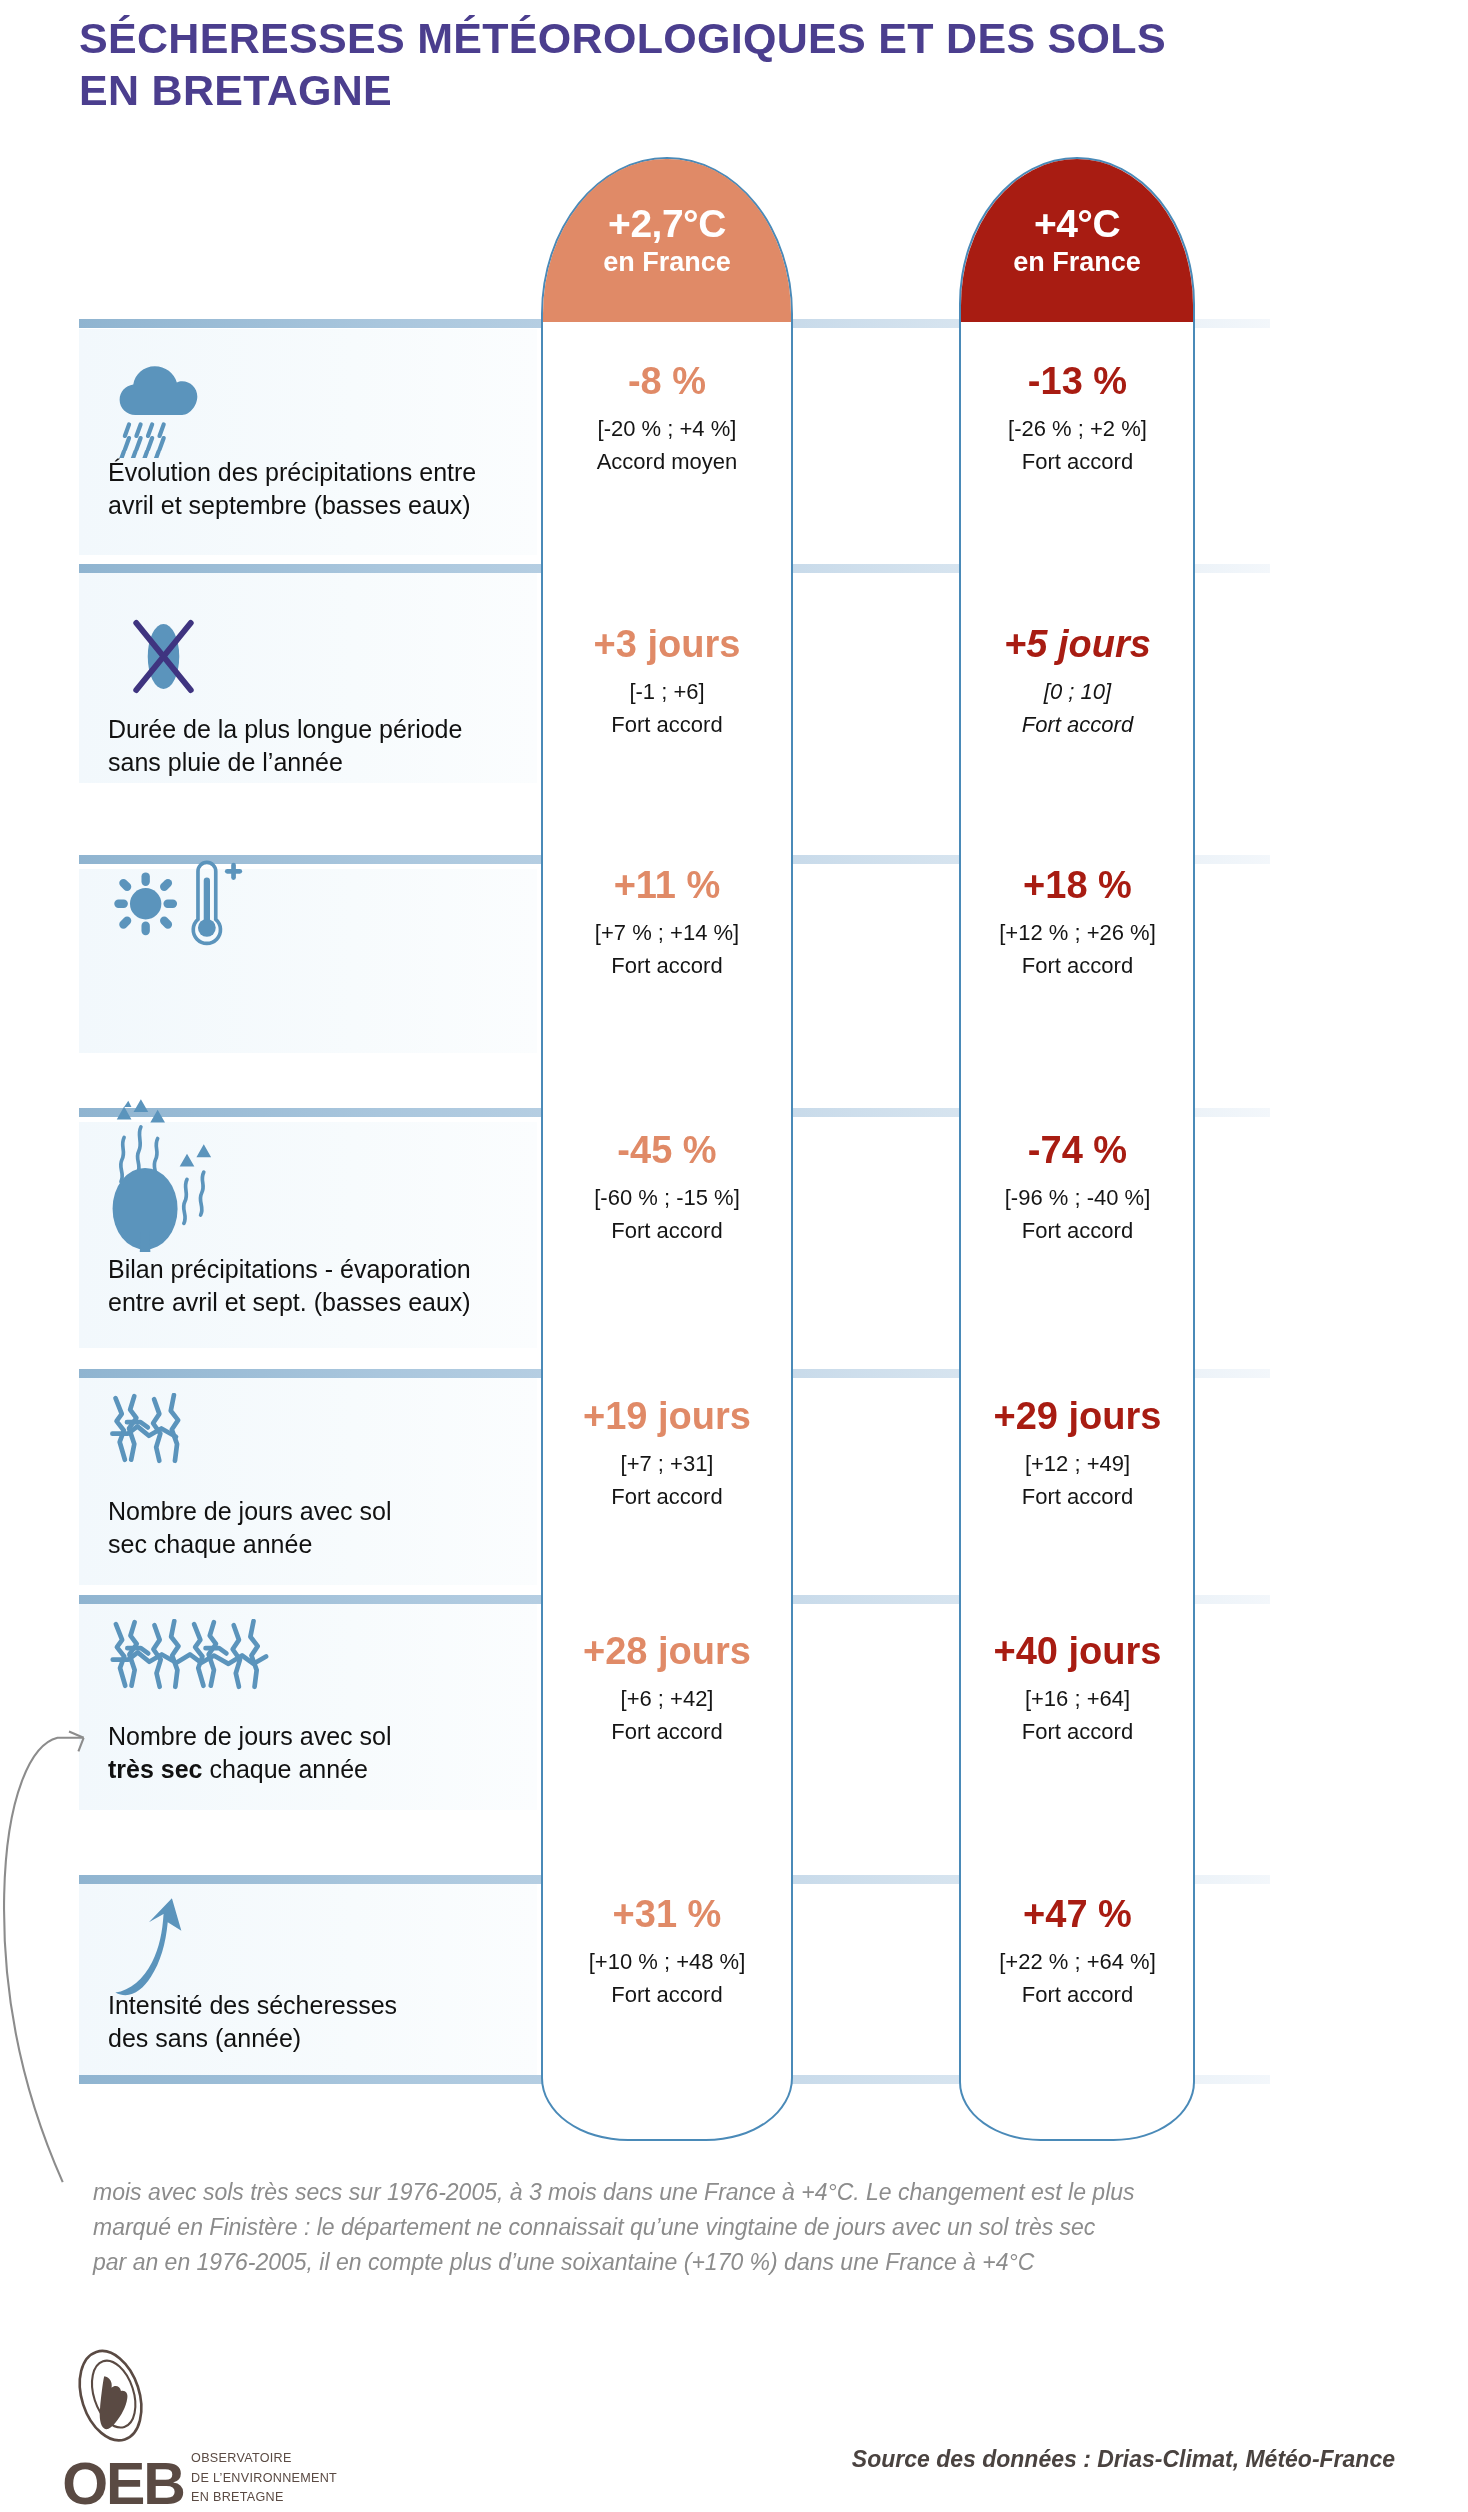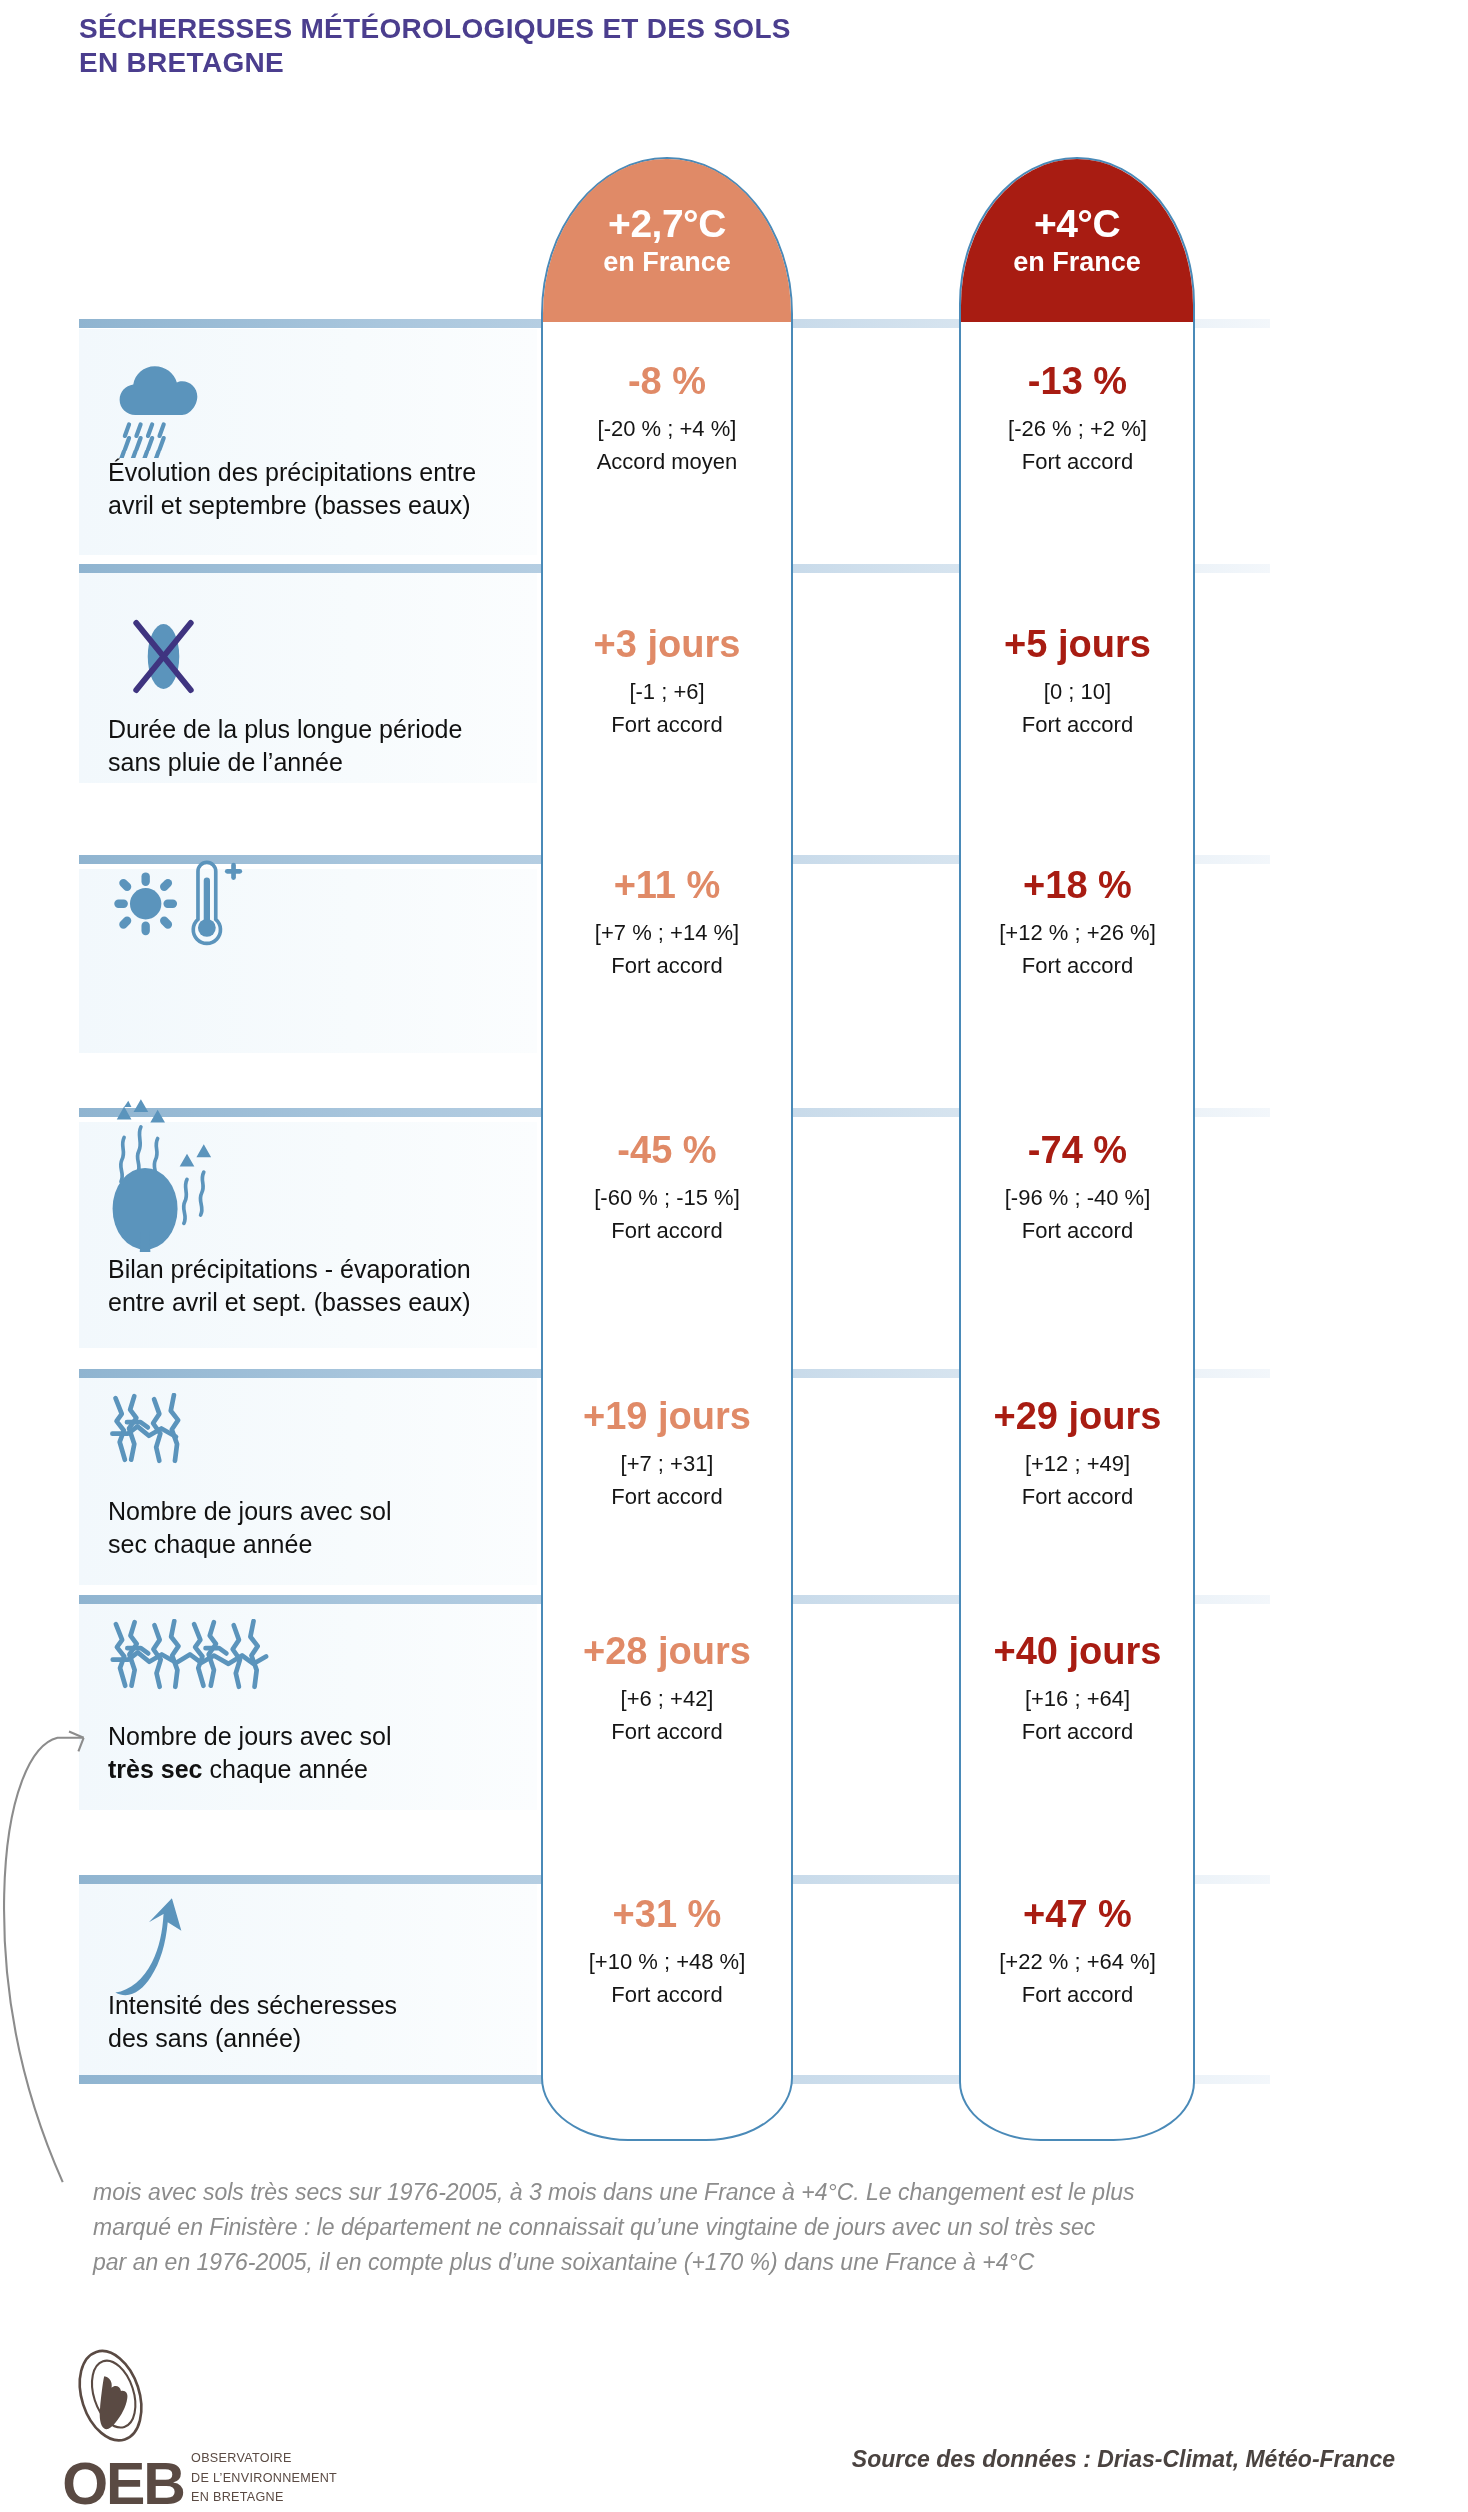--- a/index.html
+++ b/index.html
@@ -6,21 +6,21 @@
   body{
     width:1468px;height:2512px;position:relative;overflow:hidden;
     font-family:"Liberation Sans", sans-serif;
     -webkit-font-smoothing:antialiased;
   }
 
   
   #title{
     position:absolute; left:79px; top:11.5px; width:1207px;
     color:#4B3E8E;
-    font-size:28px; font-weight:bold; line-height:1.22;
+    font-size:43px; font-weight:bold; line-height:1.22;
     letter-spacing:0.3px;
     text-transform:uppercase;
   }
   #title .l2{display:block;}
 
   
   
   #grid{position:absolute; left:0; top:0; width:1468px; height:2512px;}
 
   .rowband{
@@ -183,21 +183,21 @@
   </div>
   <div class="rowlabel" style="top:713px;">
     <span>Durée de la plus longue période</span><br>
     <span>sans pluie de l’année</span>
   </div>
   <div class="cell c-a" style="left:546px;top:625px;width:242px;">
     <div class="val">+3 jours</div>
     <div class="rng">[-1 ; +6]</div>
     <div class="acc">Fort accord</div>
   </div>
-  <div class="cell c-b" style="left:964px;top:625px;width:227px;">
+  <div class="cell c-b" style="left:964px;top:625px;width:227px;font-style:italic;">
     <div class="val">+5 jours</div>
     <div class="rng">[0 ; 10]</div>
     <div class="acc">Fort accord</div>
   </div>
 
   <div class="icon-wrap" style="left:108px;top:845px;width:136px;height:105px;">
     <svg viewBox="0 0 260 200" width="136" height="105">
       <g fill="#5B94BC">
         <circle cx="72" cy="112" r="30"></circle>
         <rect x="64" y="52" width="16" height="26" rx="8"></rect>

